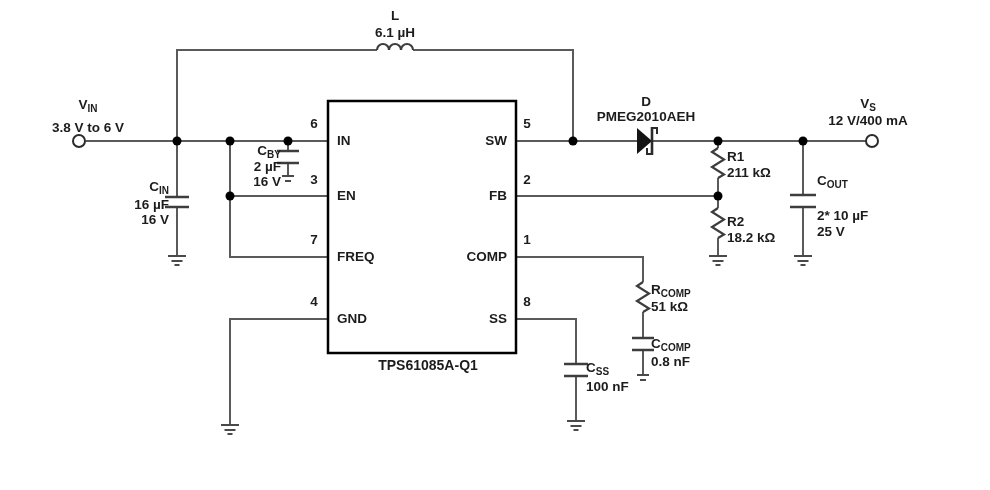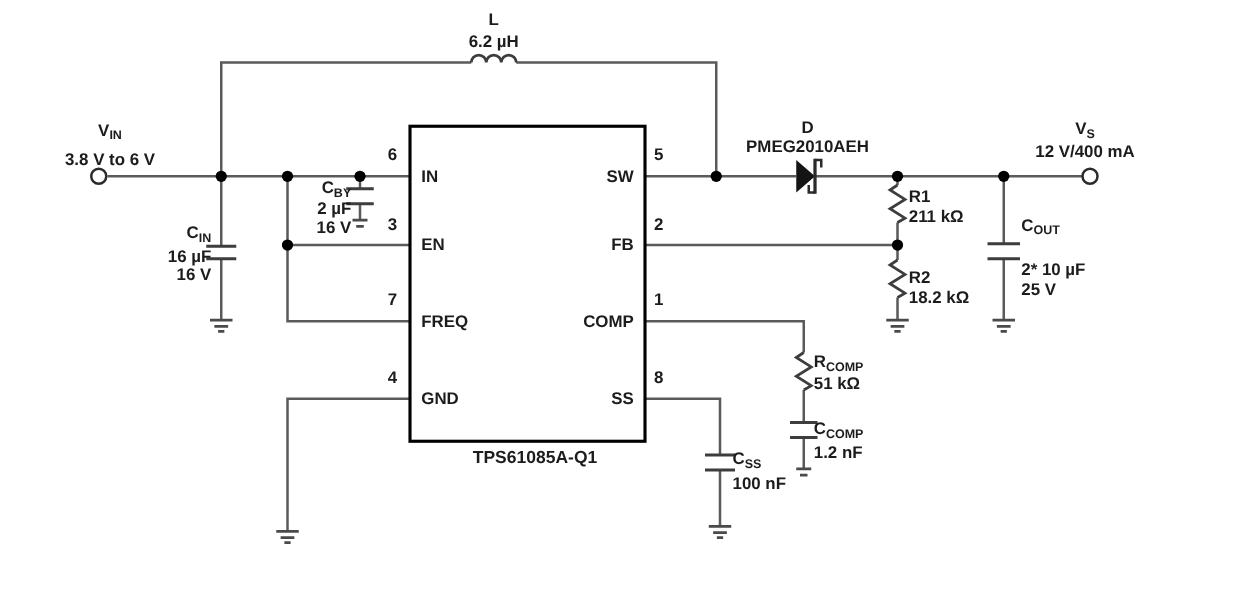--- a/index.html
+++ b/index.html
@@ -85,21 +85,21 @@
     <circle class="term" cx="79" cy="141" r="6"></circle>
     <circle class="term" cx="872" cy="141" r="6"></circle>
 
     <rect class="icbox" x="328" y="101" width="188" height="252"></rect>
   </svg>
 
   <div class="lbl c" style="left:88px;top:106px"><span>V</span><span class="sub">IN</span></div>
   <div class="lbl c" style="left:88px;top:128px">3.8 V to 6 V</div>
 
   <div class="lbl c" style="left:395px;top:16px">L</div>
-  <div class="lbl c" style="left:395px;top:33px">6.2 µH</div>
+  <div class="lbl c" style="left:395px;top:33px">6.1 µH</div>
 
   <div class="lbl r" style="left:169px;top:188px"><span>C</span><span class="sub">IN</span></div>
   <div class="lbl r" style="left:169px;top:205px">16 µF</div>
   <div class="lbl r" style="left:169px;top:220px">16 V</div>
 
   <div class="lbl r" style="left:281px;top:152px"><span>C</span><span class="sub">BY</span></div>
   <div class="lbl r" style="left:281px;top:167px">2 µF</div>
   <div class="lbl r" style="left:281px;top:182px">16 V</div>
 
   <div class="lbl c" style="left:314px;top:124px">6</div>
@@ -136,18 +136,18 @@
   <div class="lbl l" style="left:727px;top:238px">18.2 kΩ</div>
 
   <div class="lbl l" style="left:817px;top:182px"><span>C</span><span class="sub">OUT</span></div>
   <div class="lbl l" style="left:817px;top:216px">2* 10 µF</div>
   <div class="lbl l" style="left:817px;top:232px">25 V</div>
 
   <div class="lbl l" style="left:651px;top:291px"><span>R</span><span class="sub">COMP</span></div>
   <div class="lbl l" style="left:651px;top:307px">51 kΩ</div>
 
   <div class="lbl l" style="left:651px;top:345px"><span>C</span><span class="sub">COMP</span></div>
-  <div class="lbl l" style="left:651px;top:362px">1.2 nF</div>
+  <div class="lbl l" style="left:651px;top:362px">0.8 nF</div>
 
   <div class="lbl l" style="left:586px;top:369px"><span>C</span><span class="sub">SS</span></div>
   <div class="lbl l" style="left:586px;top:387px">100 nF</div>
 
 </div>
 
 </body></html>

